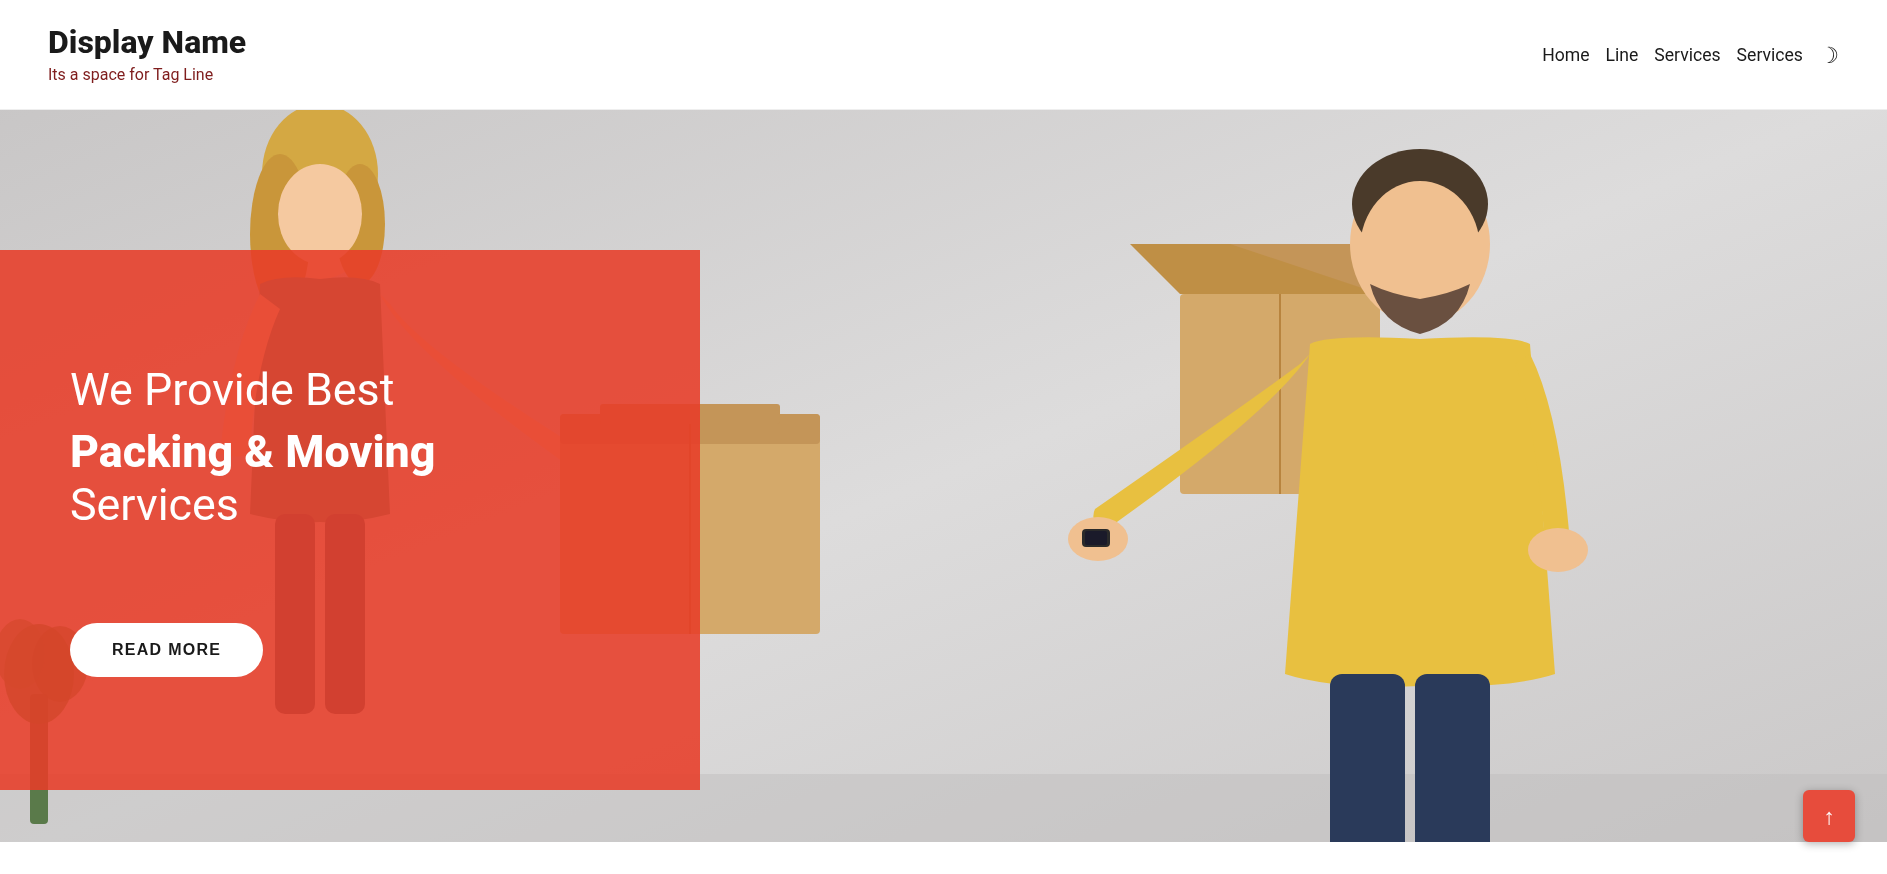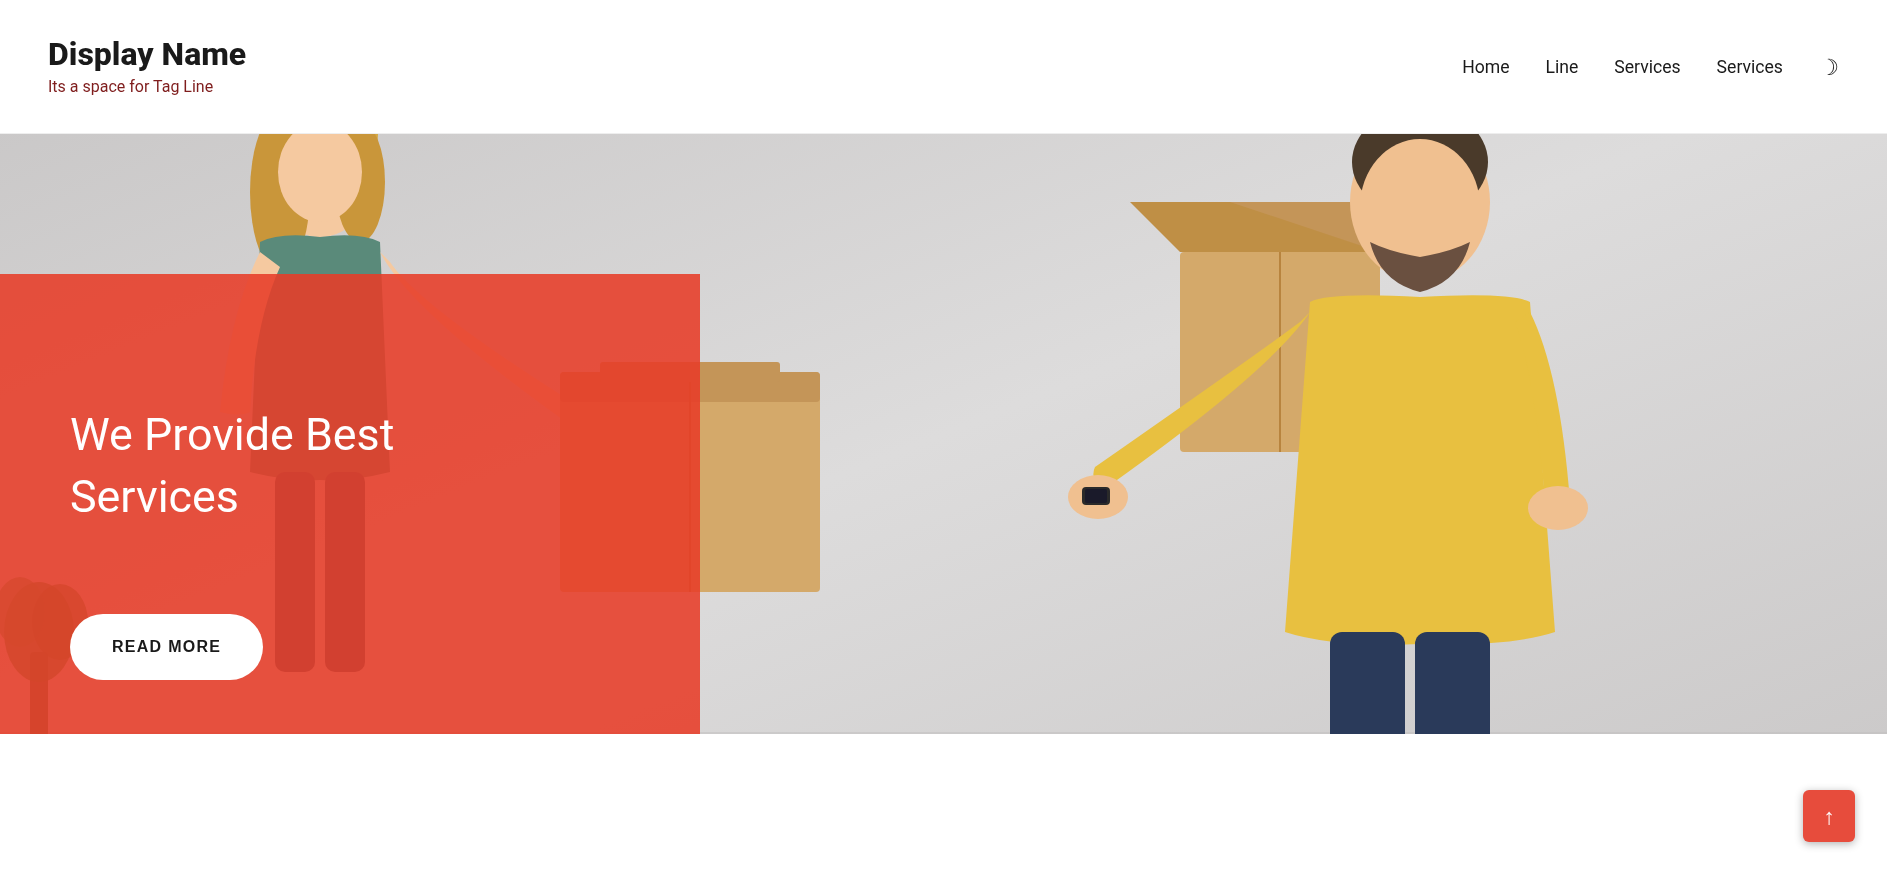--- a/index.html
+++ b/index.html
@@ -15,21 +15,21 @@
     }
 
     
     #header {
       display: flex;
       align-items: center;
       justify-content: space-between;
       padding: 14px 48px;
       background: #fff;
       border-bottom: 1px solid #eee;
-      height: 134px;
+      height: 110px;
     }
 
     #logo-area {
       display: flex;
       flex-direction: column;
     }
 
     #logo-title {
       font-size: 2rem;
       font-weight: 800;
@@ -39,41 +39,41 @@
 
     #logo-tagline {
       font-size: 1rem;
       color: #7f1d1d;
       margin-top: 4px;
     }
 
     #nav {
       display: flex;
       align-items: center;
-      gap: 36px;
+      gap: 16px;
     }
 
     .nav-link {
       font-size: 1.1rem;
       color: #1a1a1a;
       text-decoration: none;
       cursor: pointer;
     }
 
     #dark-mode-icon {
       font-size: 1.4rem;
       cursor: pointer;
       color: #1a1a1a;
     }
 
     
     #hero {
       position: relative;
       width: 100%;
-      height: 600px;
+      height: 732px;
       overflow: hidden;
       background: #7f1d1d;
     }
 
     
     #hero-overlay {
       position: absolute;
       top: 140px;
       left: 0;
       width: 700px;
@@ -108,21 +108,21 @@
       margin-bottom: 48px;
     }
 
     #read-more-btn {
       display: inline-block;
       background: #fff;
       color: #1a1a1a;
       font-size: 1rem;
       font-weight: 700;
       letter-spacing: 0.08em;
-      padding: 24px 42px;
+      padding: 18px 42px;
       border-radius: 50px;
       border: none;
       cursor: pointer;
       width: fit-content;
       margin-top: 43px;
     }
 
     
     #scroll-top-btn {
       position: fixed;
@@ -239,20 +239,21 @@
 
     <rect x="30" y="600" width="18" height="130" rx="4" fill="#5a7a4a"></rect>
     <ellipse cx="39" cy="580" rx="35" ry="50" fill="#4a8a3a" opacity="0.8"></ellipse>
     <ellipse cx="20" cy="560" rx="25" ry="35" fill="#5a9a4a" opacity="0.7"></ellipse>
     <ellipse cx="60" cy="570" rx="28" ry="38" fill="#4a8030" opacity="0.7"></ellipse>
   </svg>
 
   <div id="hero-overlay">
     <div>
       <p id="hero-text-line1">We Provide Best</p>
+      <p id="hero-text-line2">Packing &amp; Moving</p>
       <p id="hero-text-line3">Services</p>
     </div>
     <button id="read-more-btn">READ MORE</button>
   </div>
 
 </section>
 
 <div id="scroll-top-btn">
   <span>↑</span>
 </div>

